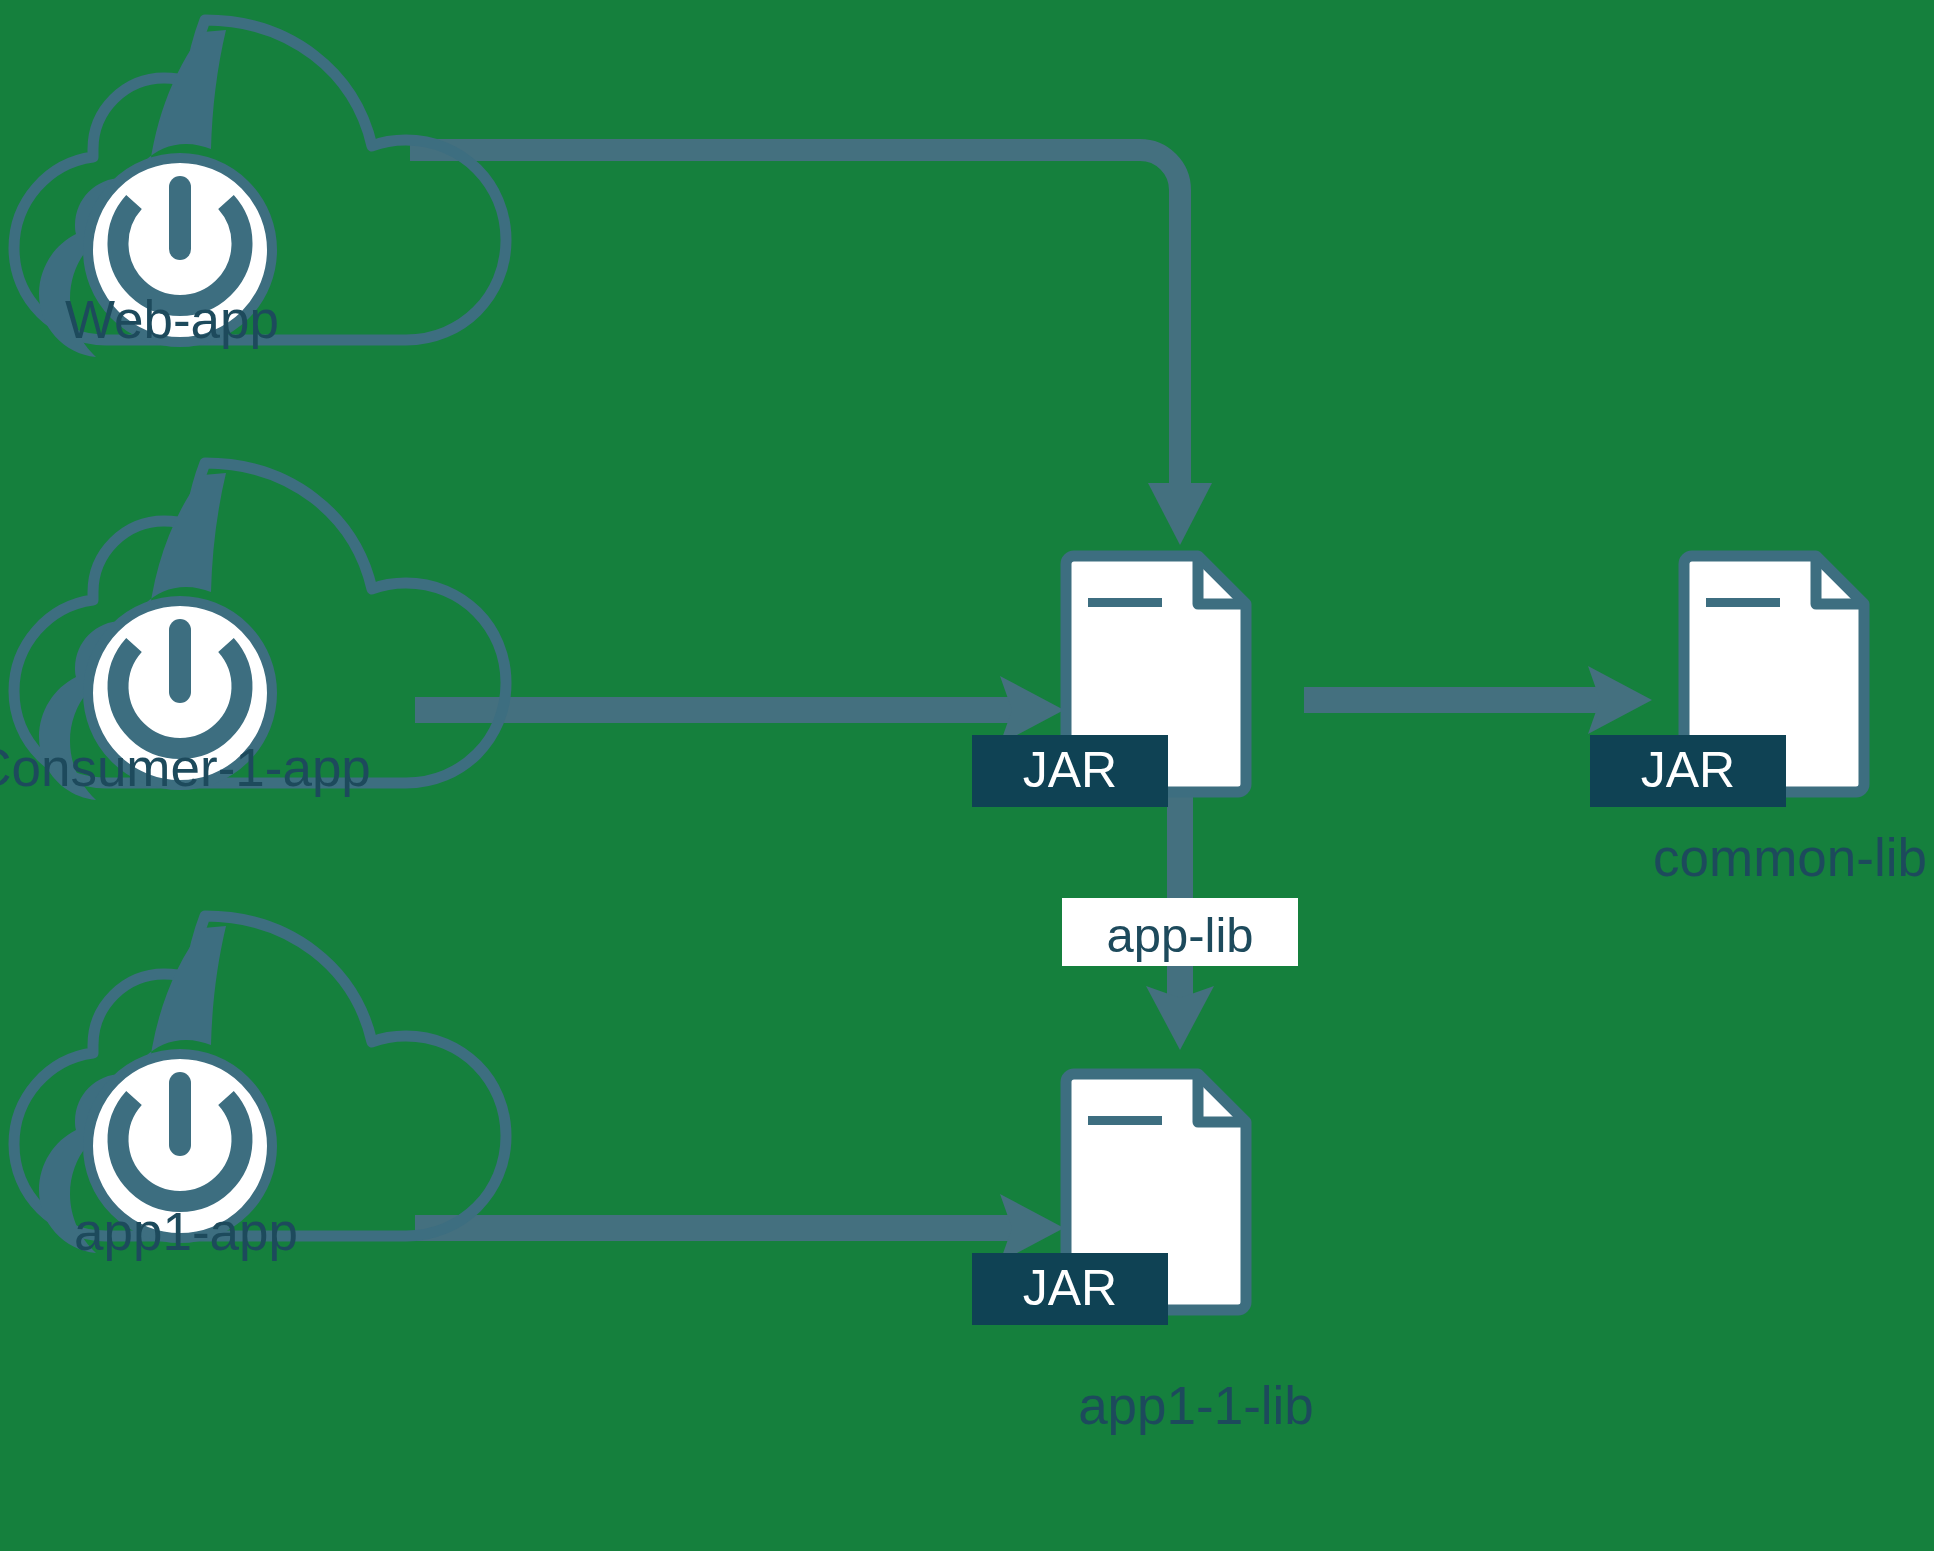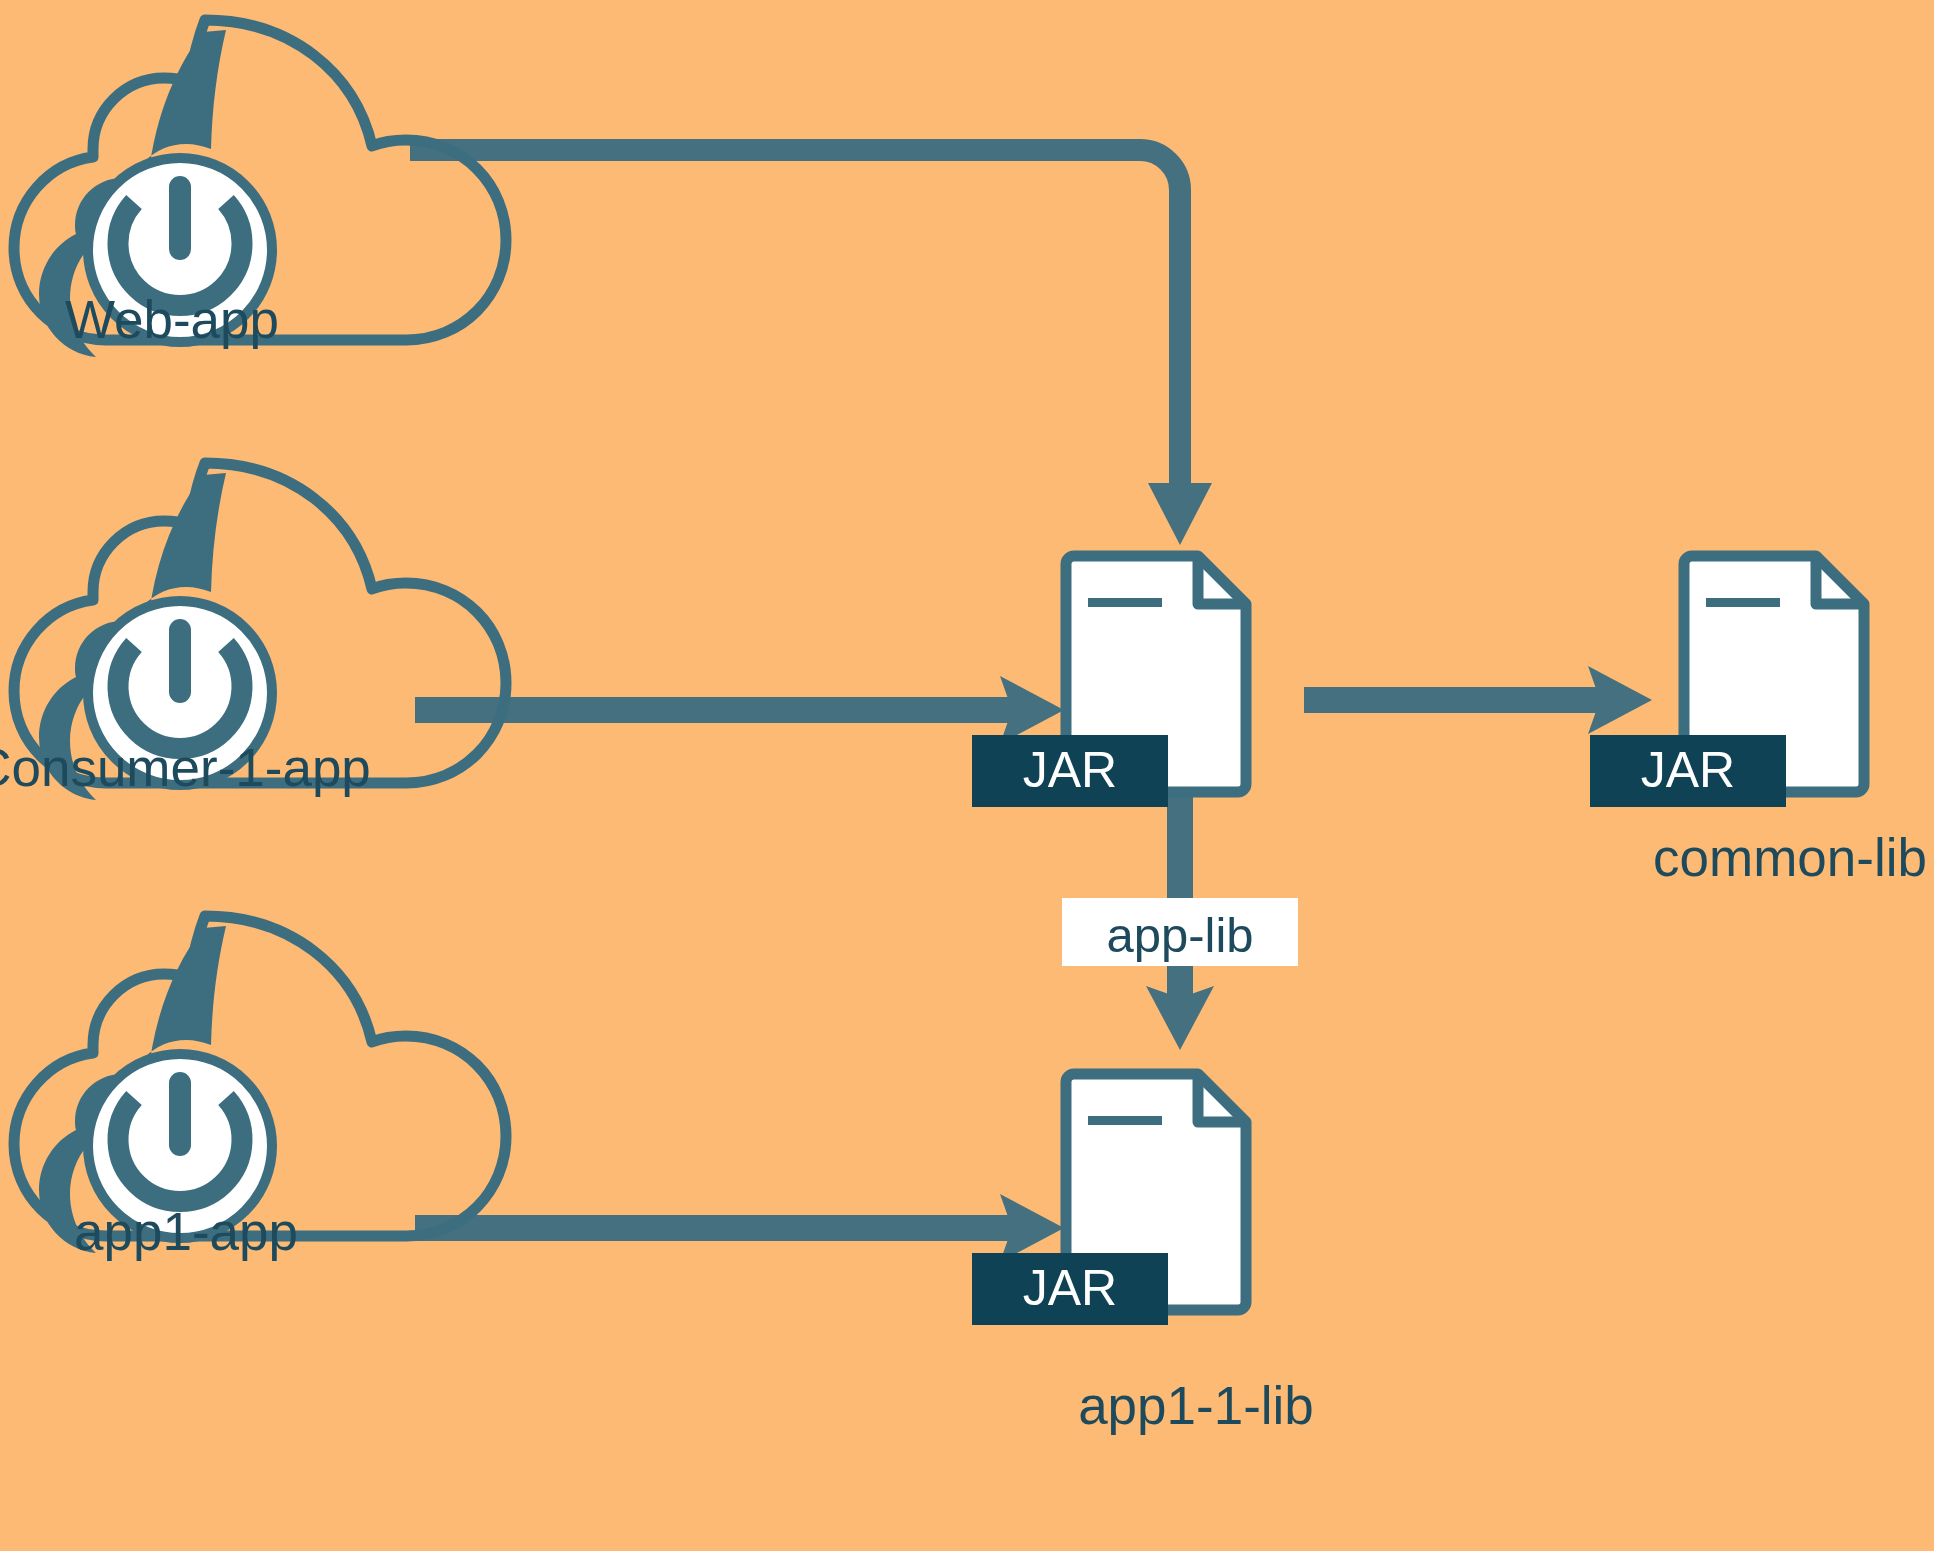--- a/index.html
+++ b/index.html
@@ -10,21 +10,21 @@
   body {
     width: 1934px;
     height: 1551px;
     font-family: "Liberation Sans", sans-serif;
     overflow: hidden;
   }
   #diagram-root {
     position: relative;
     width: 1934px;
     height: 1551px;
-    background: #fdba74;
+    background: #15803d;
   }
   svg.canvas {
     display: block;
     width: 1934px;
     height: 1551px;
   }
   .node-label {
     font-family: "Liberation Sans", sans-serif;
     font-size: 53px;
     fill: #1d4a5c;

